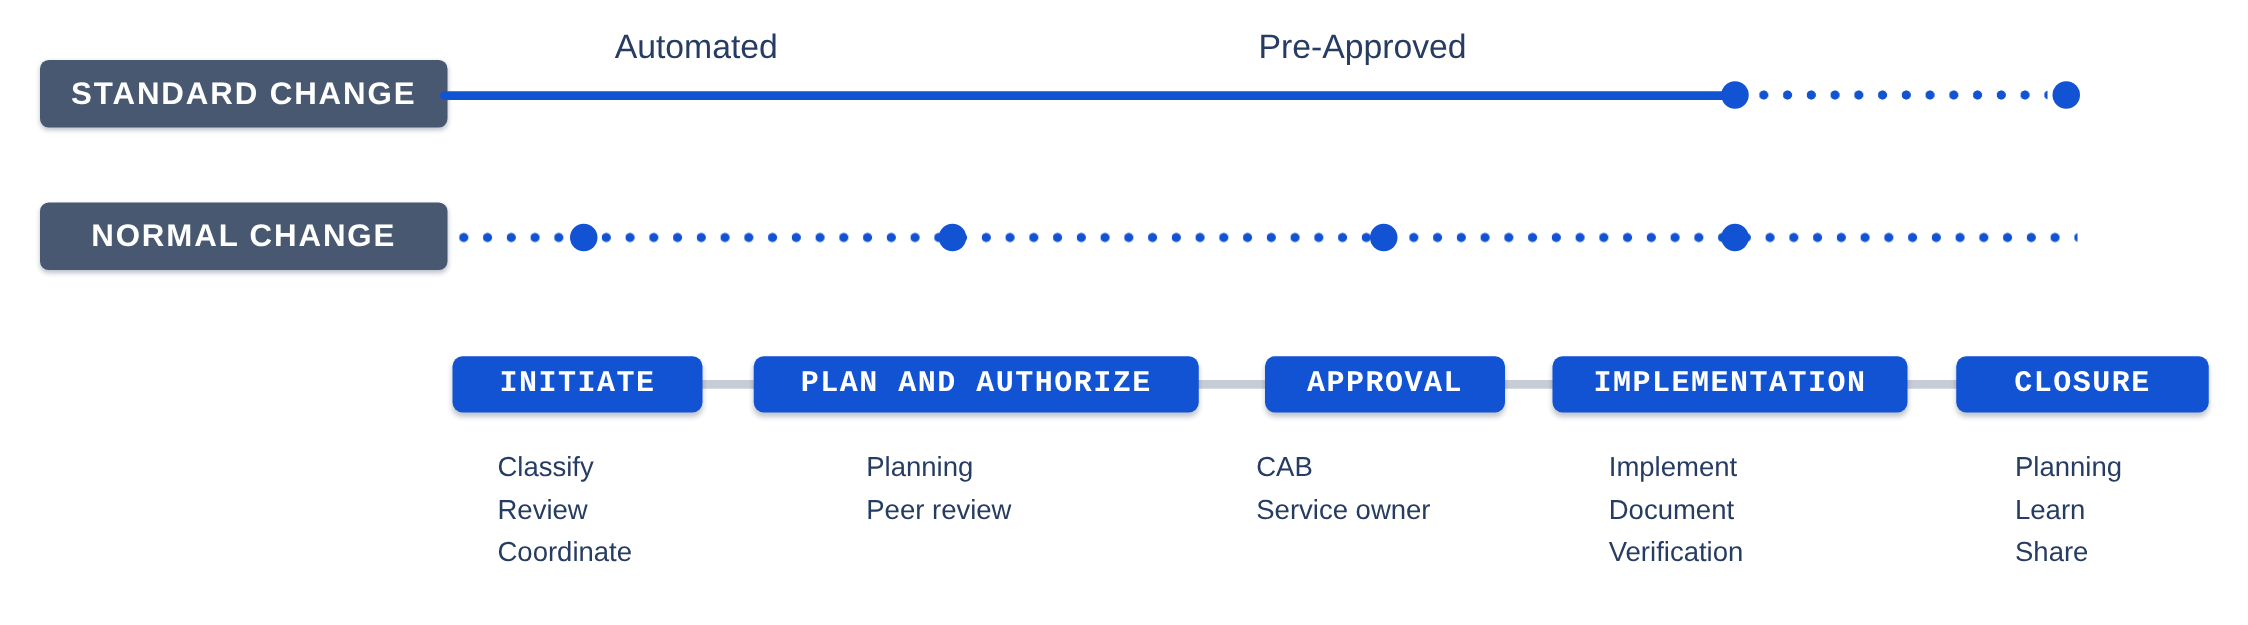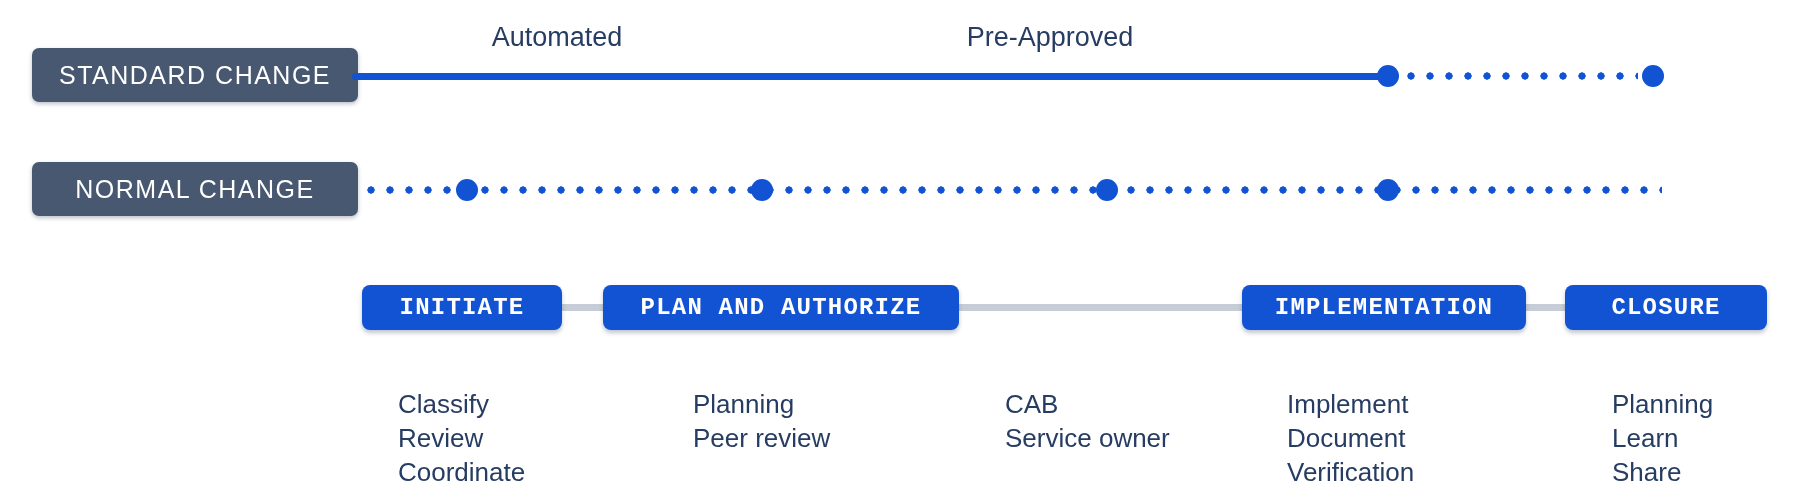--- a/index.html
+++ b/index.html
@@ -13,21 +13,21 @@
   
   .toplabel{
     position:absolute; top:22px; transform:translateX(-50%);
     font-size:27px; font-weight:500; color:var(--navy); white-space:nowrap;
   }
   
   .trackbox{
     position:absolute; left:32px; width:326px; height:54px;
     background:var(--slate); border-radius:7px;
     display:flex; align-items:center; justify-content:center;
-    color:#fff; font-weight:normal; font-size:25px; letter-spacing:1.5px; white-space:nowrap;
+    color:#fff; font-weight:bold; font-size:25px; letter-spacing:1.5px; white-space:nowrap;
     box-shadow:0 2px 4px rgba(9,30,66,.28);
   }
   
   .line-solid{
     position:absolute; height:7px; background:var(--blue); border-radius:4px;
   }
   .dotline{
     position:absolute; height:8px;
     background-image:radial-gradient(circle at 9px 4px, var(--blue) 3.4px, rgba(0,0,0,0) 3.9px);
     background-size:19px 8px; background-repeat:repeat-x;
@@ -46,48 +46,49 @@
     position:absolute; top:285px; height:45px;
     background:var(--blue); border-radius:8px;
     display:flex; align-items:center; justify-content:center;
     color:#fff; font-weight:bold; font-size:24px; letter-spacing:1.2px; white-space:nowrap;
     box-shadow:0 3px 4px rgba(9,30,66,.25);
     font-family:Liberation Mono, monospace;
   }
   
   .list{
     position:absolute; top:357px; color:var(--navy);
-    font-size:26px; font-weight:500; line-height:34px; white-space:nowrap;margin-top:30px;
+    font-size:22px; font-weight:500; line-height:34px; white-space:nowrap;
   }
 </style>
 </head>
 <body>
 
 <div class="canvas">
 
   <div class="toplabel" style="left:557px">Automated</div>
-  <div class="toplabel" style="left:1050px">Pre-Approved</div>
+  <div class="toplabel" style="left:1090px">Pre-Approved</div>
 
   <div class="trackbox" style="top:48px">STANDARD CHANGE</div>
   <div class="line-solid" style="left:352px;top:73px;width:1036px"></div>
   <div class="dotline" style="left:1402px;top:72px;width:236px"></div>
   <div class="dot-lg" style="left:1377px;top:65px"></div>
   <div class="dot-lg" style="left:1642px;top:65px"></div>
 
   <div class="trackbox" style="top:162px">NORMAL CHANGE</div>
   <div class="dotline" style="left:362px;top:186px;width:1300px"></div>
   <div class="dot-lg" style="left:456px;top:179px"></div>
   <div class="dot-lg" style="left:751px;top:179px"></div>
   <div class="dot-lg" style="left:1096px;top:179px"></div>
   <div class="dot-lg" style="left:1377px;top:179px"></div>
 
   <div class="connector"></div>
 
   <div class="stage" style="left:362px;width:200px">INITIATE</div>
   <div class="stage" style="left:603px;width:356px">PLAN AND AUTHORIZE</div>
+  <div class="stage" style="left:1012px;width:192px">APPROVAL</div>
   <div class="stage" style="left:1242px;width:284px">IMPLEMENTATION</div>
   <div class="stage" style="left:1565px;width:202px">CLOSURE</div>
 
   <div class="list" style="left:398px">
     <div>Classify</div>
     <div>Review</div>
     <div>Coordinate</div>
   </div>
   <div class="list" style="left:693px">
     <div>Planning</div>

